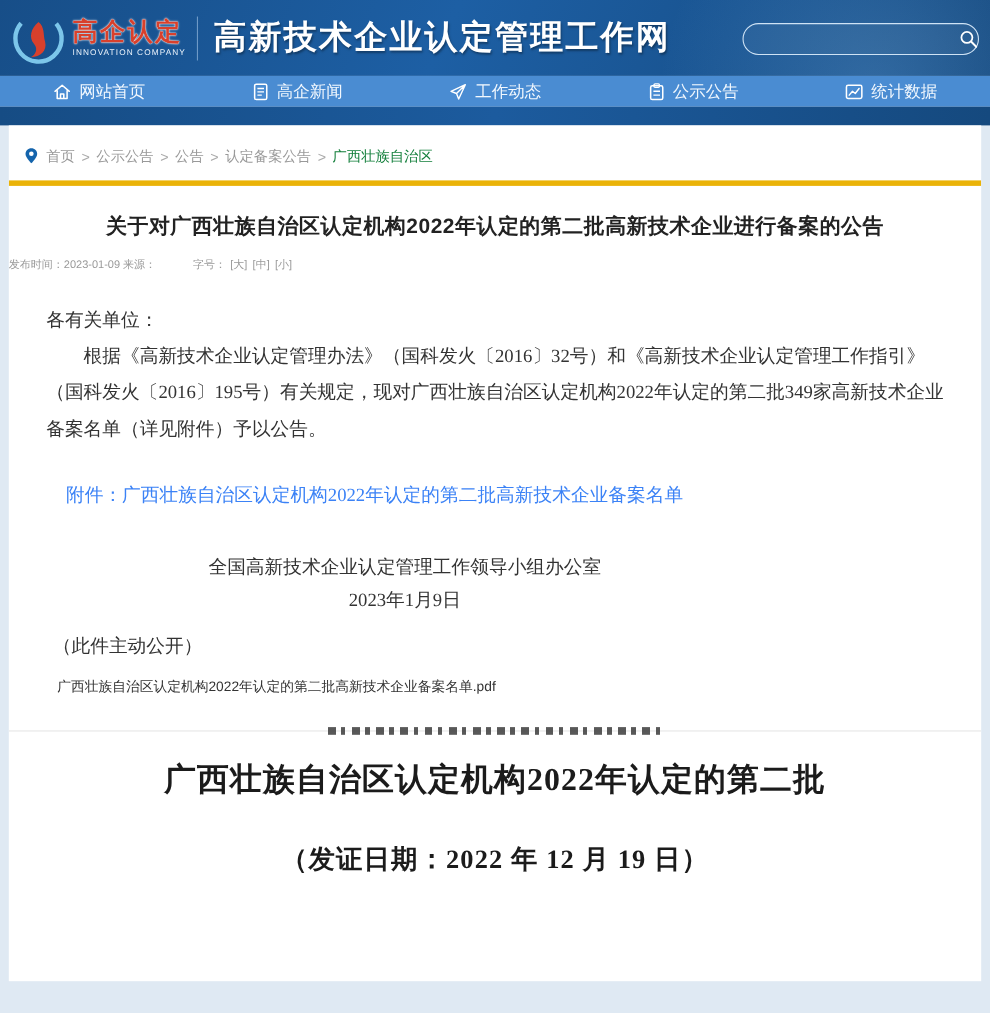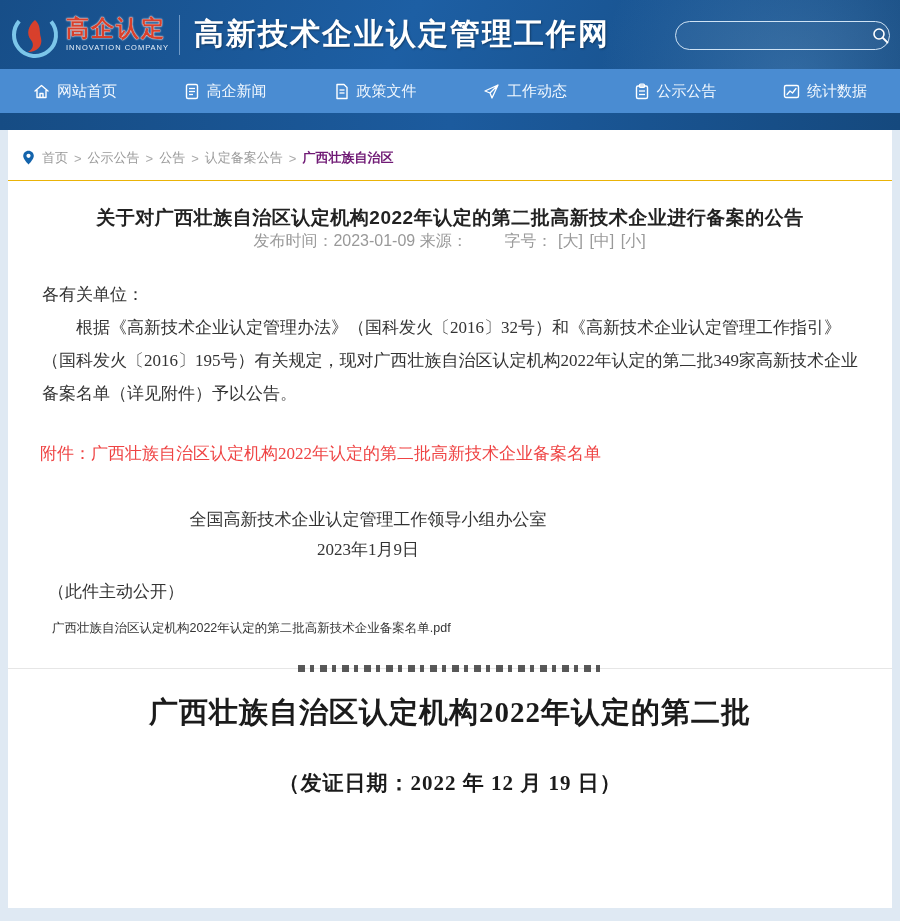--- a/index.html
+++ b/index.html
@@ -31,47 +31,47 @@
     position:absolute; right:10px; top:21px; width:215px; height:29px;
     border:1px solid #cfe3f5; border-radius:15px; display:flex; align-items:center;
     background:rgba(255,255,255,.04); z-index:2;
   }
   .search-input{ flex:1; height:100%; background:transparent; border:none; outline:none;
                  color:#fff; font-size:13px; padding:0 6px 0 14px; }
   .search-btn{ width:30px; height:27px; background:transparent; border:none; cursor:pointer;
                display:flex; align-items:center; justify-content:center; }
 
   
-  .nav{ height:44px; background:#4a8cd2; display:flex; }
+  .nav{ height:28px; background:#4a8cd2; display:flex; }
   .nav-item{ flex:1; display:flex; align-items:center; justify-content:center;
              color:#f2f8fe; font-size:15px; cursor:pointer; gap:7px; }
   .nav-item svg{ display:block; }
   .header-strip{ height:17px; background:linear-gradient(90deg,#164c84,#1c5b9e 50%,#15497e); }
 
   
   .panel{ margin:0 8px; background:#ffffff; height:778px; overflow:hidden; }
 
-  .breadcrumb{ padding:19px 14px 13px 14px; border-bottom:1px solid #eab308;
+  .breadcrumb{ padding:19px 14px 13px 14px; border-bottom:5px solid #eab308;
                display:flex; align-items:center; font-size:13px; color:#999; }
   .breadcrumb .pin{ margin-right:7px; display:flex; }
   .bc-item{ color:#999; cursor:pointer; }
   .bc-sep{ margin:0 6px; color:#aaa; }
-  .bc-current{ color:#701a75; font-weight:bold; }
+  .bc-current{ color:#15803d; font-weight:normal; }
 
   .article-title{ text-align:center; font-size:19px; font-weight:bold; color:#222;
                   margin-top:24px; letter-spacing:.5px; }
-  .meta{ text-align:center; font-size:16px; color:#999; }
+  .meta{ font-size:10px; color:#999; margin-top:15px; }
   .meta .size-link{ color:#999; cursor:pointer; margin:0 1px; }
 
   .body-text{ margin-top:26px; padding:0 30px 0 34px; font-family:"Liberation Serif","DejaVu Serif",serif;
               font-size:17px; color:#333; line-height:33px; }
   .body-text .para{ text-indent:2em; }
 
-  .attachment-line{ margin-top:32px; padding-left:32px; font-family:"Liberation Serif","DejaVu Serif",serif;
-                    font-size:17px; color:#ef4444; }
+  .attachment-line{ margin-top:32px; padding-left:52px; font-family:"Liberation Serif","DejaVu Serif",serif;
+                    font-size:17px; color:#3b82f6; }
   .sign-block{ width:720px; text-align:center; margin-top:40px;
                font-family:"Liberation Serif","DejaVu Serif",serif; font-size:17px; color:#333;
                line-height:29px; }
   .sign-block div{ margin-bottom:1px; }
   .disclosure{ margin-top:16px; padding-left:40px; font-family:"Liberation Serif","DejaVu Serif",serif;
                font-size:17px; color:#333; }
   .pdf-link{ margin-top:17px; padding-left:44px; font-size:12.5px; color:#333;
              cursor:pointer; text-decoration:none; display:block; }
 
   .section-divider{ border:none; border-top:1px solid #e6e6e6; margin-top:31px; }
@@ -79,21 +79,21 @@
     background:repeating-linear-gradient(90deg,#3b3b3b 0 7px, transparent 7px 12px,
                #3b3b3b 12px 16px, transparent 16px 22px);
     opacity:.85; }
 
   
   .doc-title{ text-align:center; font-family:"Liberation Serif","DejaVu Serif",serif;
               font-weight:bold; color:#1b1b1b; font-size:29px; letter-spacing:1px; }
   .doc-title-1{ margin-top:21px; }
   .doc-title-2{ margin-top:17px; }
   .doc-date{ text-align:center; font-family:"Liberation Serif","DejaVu Serif",serif;
-             font-weight:bold; color:#1b1b1b; font-size:21px; margin-top:36px; letter-spacing:1px; }
+             font-weight:bold; color:#1b1b1b; font-size:24px; margin-top:36px; letter-spacing:1px; }
 </style>
 </head>
 <body>
 
 <div class="page">
 
   <div class="top-header">
     <div class="logo-wrap">
       <svg class="logo-icon" viewBox="0 0 54 54">
         <circle cx="27" cy="27" r="21" fill="none" stroke="#7cc6ea" stroke-width="4" stroke-dasharray="95 37" transform="rotate(-40 27 27)"></circle>
@@ -128,28 +128,20 @@
     <div class="nav-item">
       <svg width="16" height="17" viewBox="0 0 16 17">
         <rect x="2.5" y="1.5" width="11" height="14" rx="1.5" fill="none" stroke="#fff" stroke-width="1.4"></rect>
         <line x1="5" y1="5.5" x2="11" y2="5.5" stroke="#fff" stroke-width="1.3"></line>
         <line x1="5" y1="8.5" x2="11" y2="8.5" stroke="#fff" stroke-width="1.3"></line>
         <line x1="5" y1="11.5" x2="9" y2="11.5" stroke="#fff" stroke-width="1.3"></line>
       </svg>
       <span>高企新闻</span>
     </div>
     <div class="nav-item">
-      <svg width="16" height="17" viewBox="0 0 16 17">
-        <path d="M3 1.5 H10 L13 4.5 V15.5 H3 Z" fill="none" stroke="#fff" stroke-width="1.4" stroke-linejoin="round"></path>
-        <line x1="5.5" y1="7" x2="10.5" y2="7" stroke="#fff" stroke-width="1.3"></line>
-        <line x1="5.5" y1="10" x2="10.5" y2="10" stroke="#fff" stroke-width="1.3"></line>
-      </svg>
-      <span>政策文件</span>
-    </div>
-    <div class="nav-item">
       <svg width="17" height="17" viewBox="0 0 17 17">
         <path d="M15 2 L2 8 L7 10 L9 15 L15 2 Z M7 10 L15 2" fill="none" stroke="#fff" stroke-width="1.3" stroke-linejoin="round"></path>
       </svg>
       <span>工作动态</span>
     </div>
     <div class="nav-item">
       <svg width="16" height="17" viewBox="0 0 16 17">
         <rect x="2.5" y="3" width="11" height="12.5" rx="1.5" fill="none" stroke="#fff" stroke-width="1.4"></rect>
         <rect x="5.5" y="1.2" width="5" height="3.2" rx="1" fill="none" stroke="#fff" stroke-width="1.2"></rect>
         <line x1="5" y1="8" x2="11" y2="8" stroke="#fff" stroke-width="1.3"></line>

